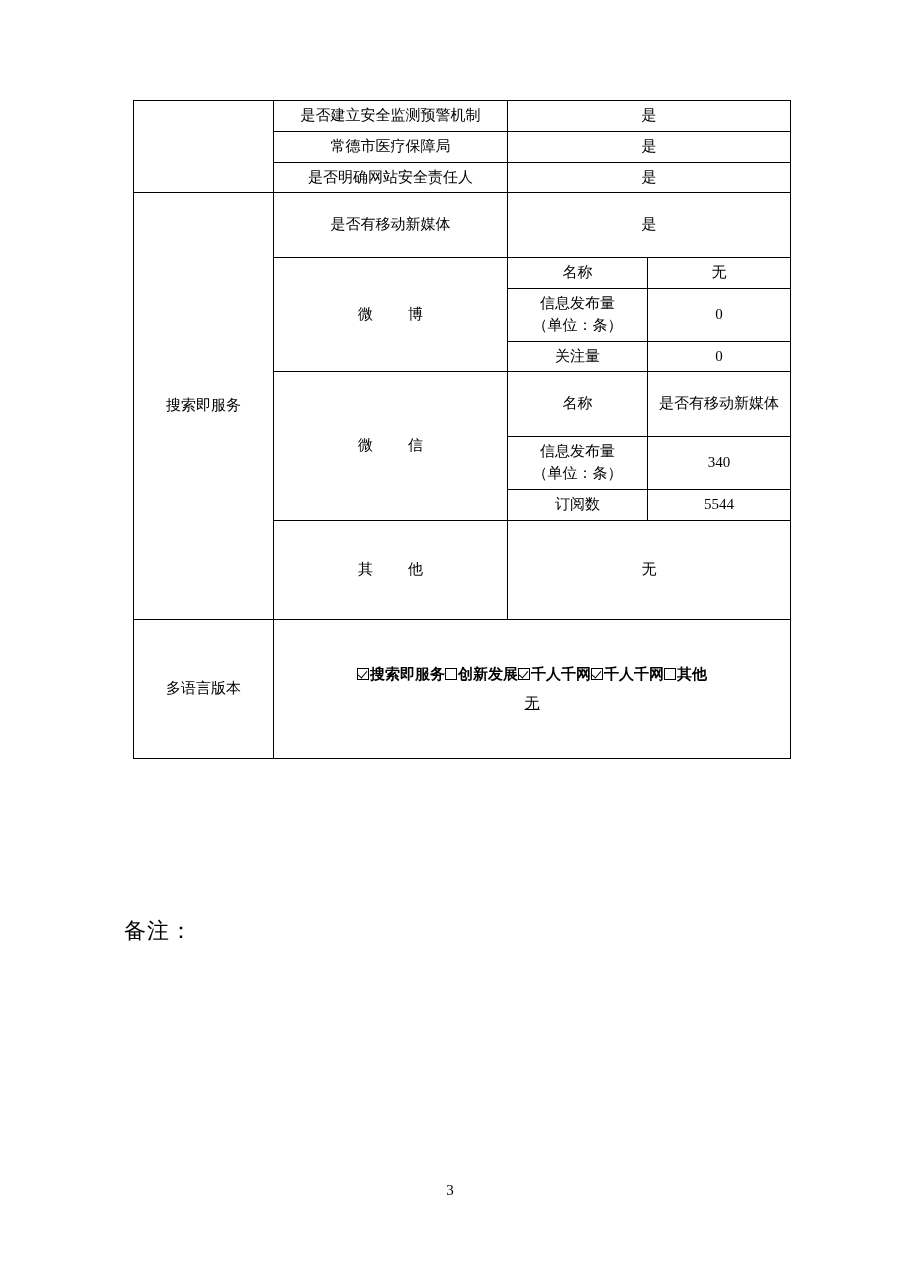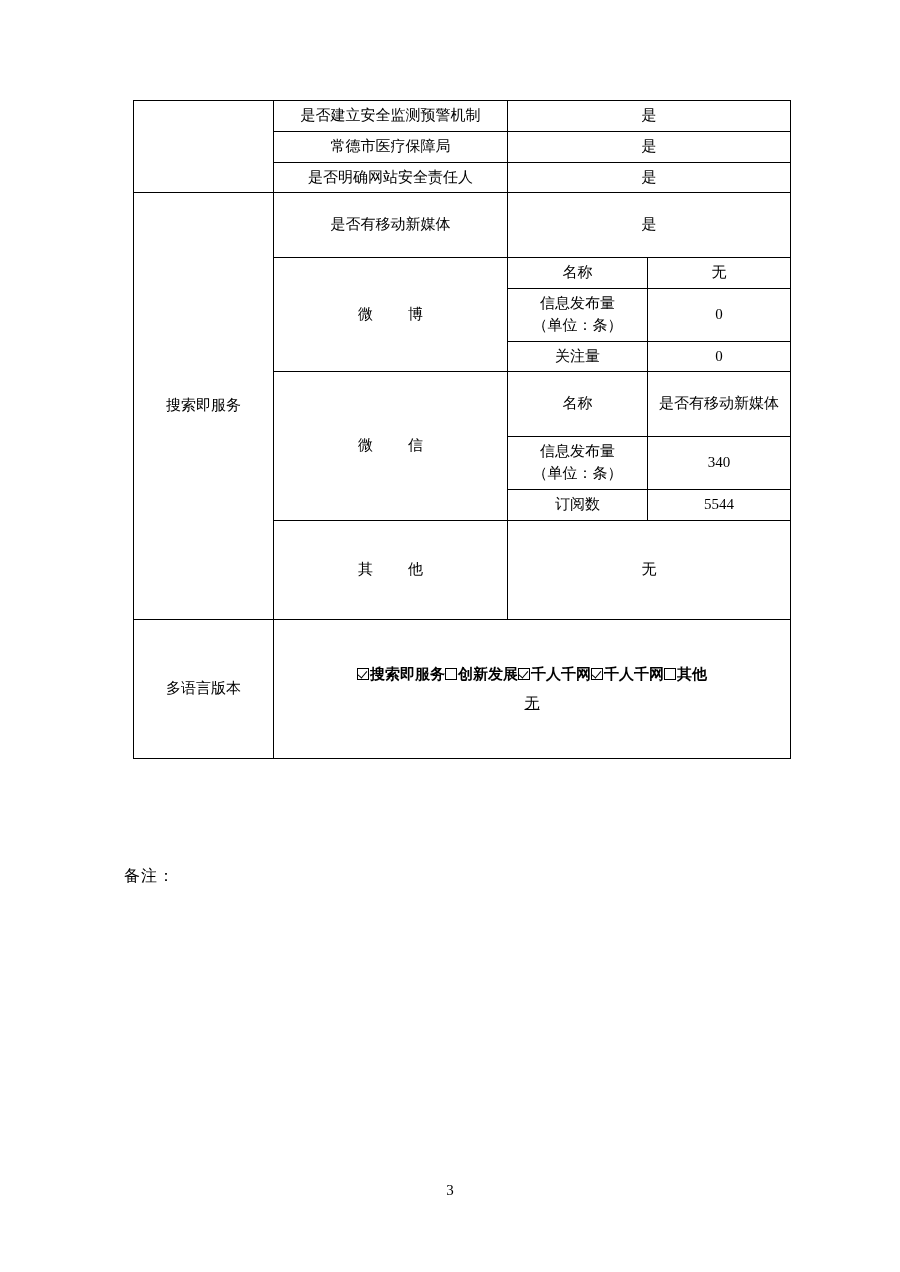--- a/index.html
+++ b/index.html
@@ -89,22 +89,22 @@
   .opt {
     white-space: nowrap;
     font-weight: bold;
   }
   .underline-text {
     text-decoration: underline;
   }
   .remark {
     position: absolute;
     left: 124px;
-    top: 866px;
-    font-size: 16px;
+    top: 916px;
+    font-size: 22px;
     letter-spacing: 1px;
   }
   .page-number {
     position: absolute;
     left: 0;
     top: 1182px;
     width: 900px;
     text-align: center;
     font-size: 15px;
   }

